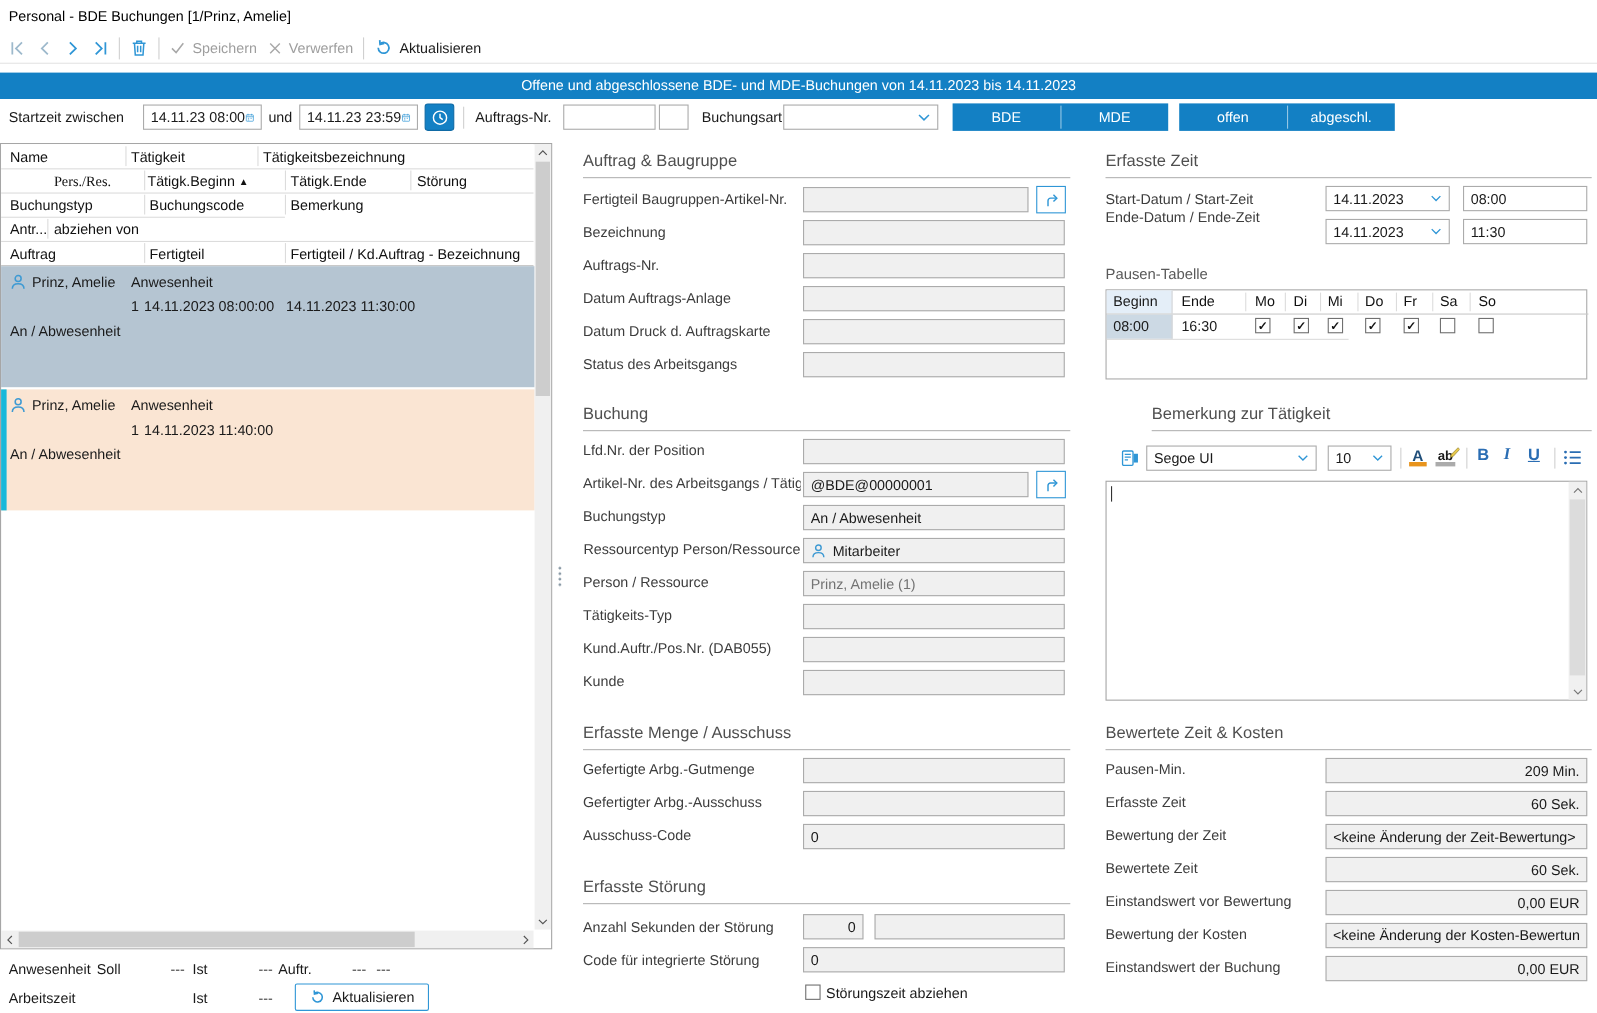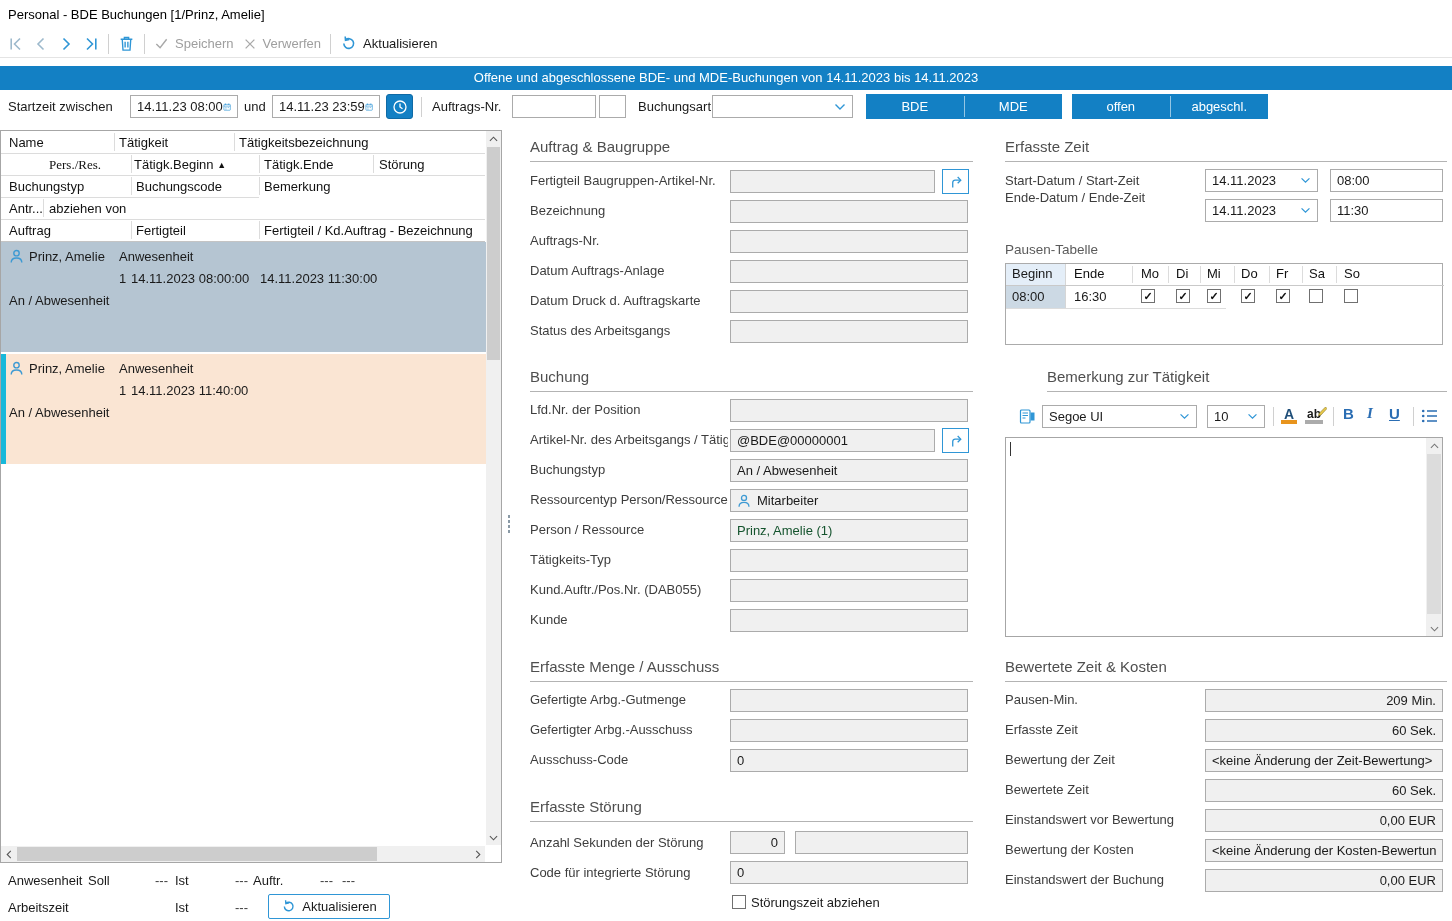--- a/index.html
+++ b/index.html
@@ -12,21 +12,21 @@
   .lbl { font-size:13px; color:#3d3d3d; white-space:nowrap; }
   .sec-title { font-size:15px; color:#4f4f4f; border-bottom:1px solid #b3b3b3; padding-bottom:6px; white-space:nowrap; }
   .sub-title { font-size:13.5px; color:#5a5a5a; white-space:nowrap; }
   .box {
     position:absolute; height:23px; border:1px solid #ababab; background:#f0f0f0;
     font-family:"Liberation Sans", sans-serif; font-size:13px; color:#1a1a1a;
     padding:0 6px; line-height:21px; overflow:hidden; white-space:nowrap;
   }
   input.box { outline:none; }
   .box.white { background:#fff; }
-  .box.muted { color:#14532d; }
+  .box.muted { color:#737373; }
   .box.right { text-align:right; }
   .combo { display:flex; align-items:center; justify-content:space-between; }
   .jump-btn {
     position:absolute; width:27px; height:25px; border:1px solid #2f96d6; background:#fff;
     display:flex; align-items:center; justify-content:center; cursor:pointer;
   }
   .tb-btn { display:flex; align-items:center; gap:6px; cursor:pointer; white-space:nowrap; }
   .tb-sep { width:1px; height:20px; background:#d0d0d0; }
   .blue-seg {
     position:absolute; height:25px; background:#1380c4; color:#ffffff; display:flex; cursor:pointer;

